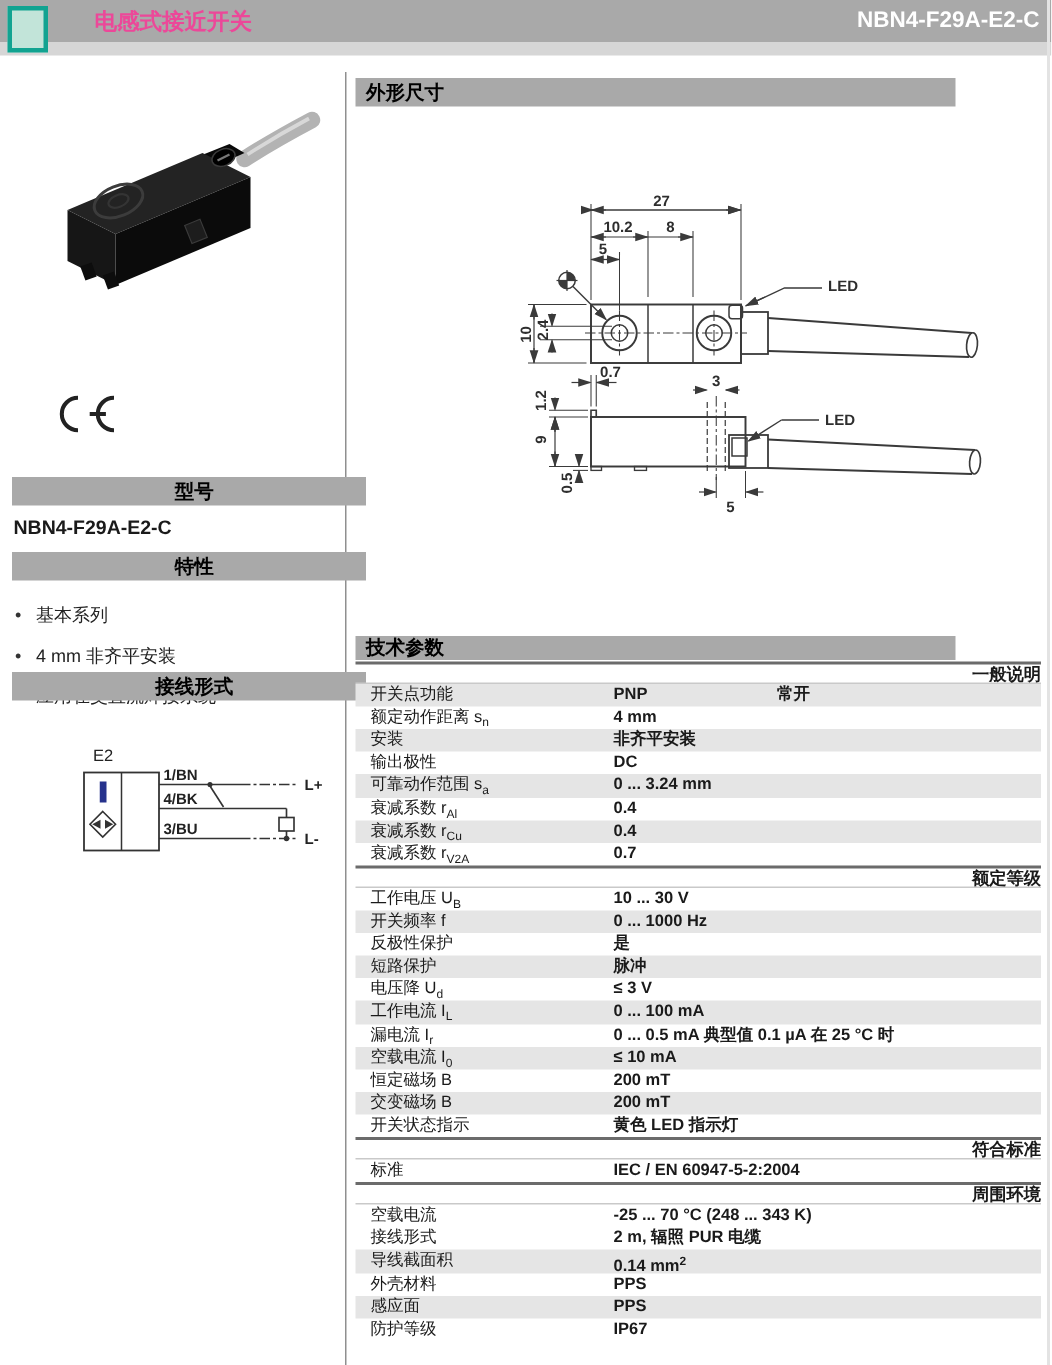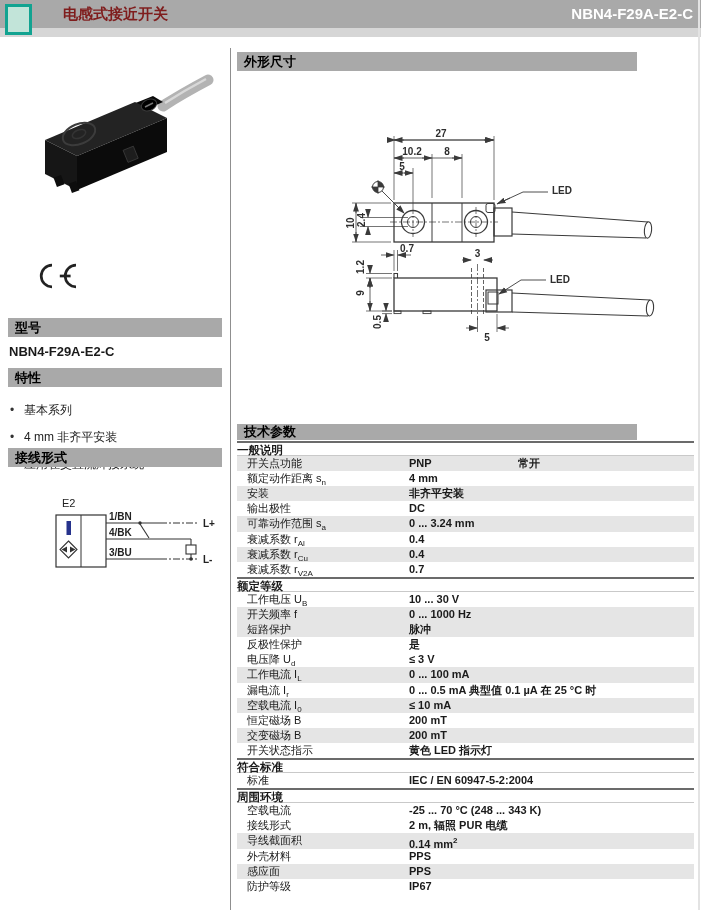--- a/index.html
+++ b/index.html
@@ -2,35 +2,35 @@
 <html><head>
 <meta charset="utf-8">
 <style>
   html,body{margin:0;padding:0;background:#fff;}
   .page{position:relative;width:701px;height:910px;background:#fff;overflow:hidden;
         font-family:"Liberation Sans","DejaVu Sans",sans-serif;color:#1a1a1a;}
   
   .hdr{position:absolute;left:0;top:0;width:701px;height:28px;background:#a9a9a9;}
   .hdr-strip{position:absolute;left:0;top:28px;width:701px;height:9px;background:#d6d6d6;}
   .logo-sq{position:absolute;left:5px;top:4px;width:21px;height:25px;background:#c2e4d9;border:3px solid #12a391;}
-  .hdr-title{position:absolute;left:38px;top:5px;font-size:15px;font-weight:bold;color:#7f1d1d;padding-left:25px;}
+  .hdr-title{position:absolute;left:38px;top:5px;font-size:15px;font-weight:bold;color:#ec4899;padding-left:25px;}
   .hdr-model{position:absolute;right:8px;top:5px;font-size:15px;font-weight:bold;color:#fff;}
   
   .bar{position:absolute;background:#a9a9a9;color:#000;font-weight:bold;font-size:13px;
        line-height:19px;height:19px;padding-left:7px;box-sizing:border-box;}
-  .bar-left{left:8px;width:214px;}
+  .bar-left{left:8px;width:236px;text-align:center;}
   .bar-right{left:237px;width:400px;}
   .divider{position:absolute;left:230px;top:48px;width:1px;height:862px;background:#8f8f8f;}
   .page-edge{position:absolute;right:1px;top:0;width:2px;height:910px;background:#e3e3e3;}
   .model-txt{position:absolute;left:9px;top:344px;font-size:13px;font-weight:bold;}
   .feat-list{position:absolute;left:10px;top:392px;font-size:12px;color:#222;}
   .feat-item{height:17px;line-height:17px;margin-top:10px;}
   .feat-item .blt{display:inline-block;width:14px;color:#333;}
   
-  .tech{position:absolute;left:237px;top:441px;width:457px;font-size:11px;}
+  .tech{position:absolute;left:237px;top:441px;width:457px;font-size:11px;text-align:right;}
   .trow{position:relative;height:15.1px;line-height:15.1px;white-space:nowrap;}
   .trow.shade{background:#e5e5e5;}
   .tl{position:absolute;left:10px;top:0;}
   .tv{position:absolute;left:172px;top:0;font-weight:bold;}
   .tv2{position:absolute;left:281px;top:0;font-weight:bold;}
   .thead{position:relative;height:15.1px;line-height:14px;font-weight:bold;font-size:11.5px;
          border-top:2px solid #6b6b6b;border-bottom:1px solid #c9c9c9;box-sizing:border-box;}
   sub{font-size:8px;}
   sup{font-size:8px;}
   svg text{font-family:"Liberation Sans","DejaVu Sans",sans-serif;}
@@ -280,29 +280,29 @@
       </div>
       <div class="thead">额定等级</div>
       <div class="trow">
         <div class="tl">工作电压  U<sub>B</sub></div>
         <div class="tv">10 ... 30 V</div>
       </div>
       <div class="trow shade">
         <div class="tl">开关频率 f</div>
         <div class="tv">0 ... 1000 Hz</div>
       </div>
+      <div class="trow">
+        <div class="tl">反极性保护</div>
+        <div class="tv">是</div>
+      </div>
       <div class="trow shade">
         <div class="tl">短路保护</div>
         <div class="tv">脉冲</div>
       </div>
       <div class="trow">
-        <div class="tl">反极性保护</div>
-        <div class="tv">是</div>
-      </div>
-      <div class="trow">
         <div class="tl">电压降  U<sub>d</sub></div>
         <div class="tv">≤ 3 V</div>
       </div>
       <div class="trow shade">
         <div class="tl">工作电流  I<sub>L</sub></div>
         <div class="tv">0 ... 100 mA</div>
       </div>
       <div class="trow">
         <div class="tl">漏电流 I<sub>r</sub></div>
         <div class="tv">0 ... 0.5 mA 典型值 0.1 µA 在 25 °C 时</div>

